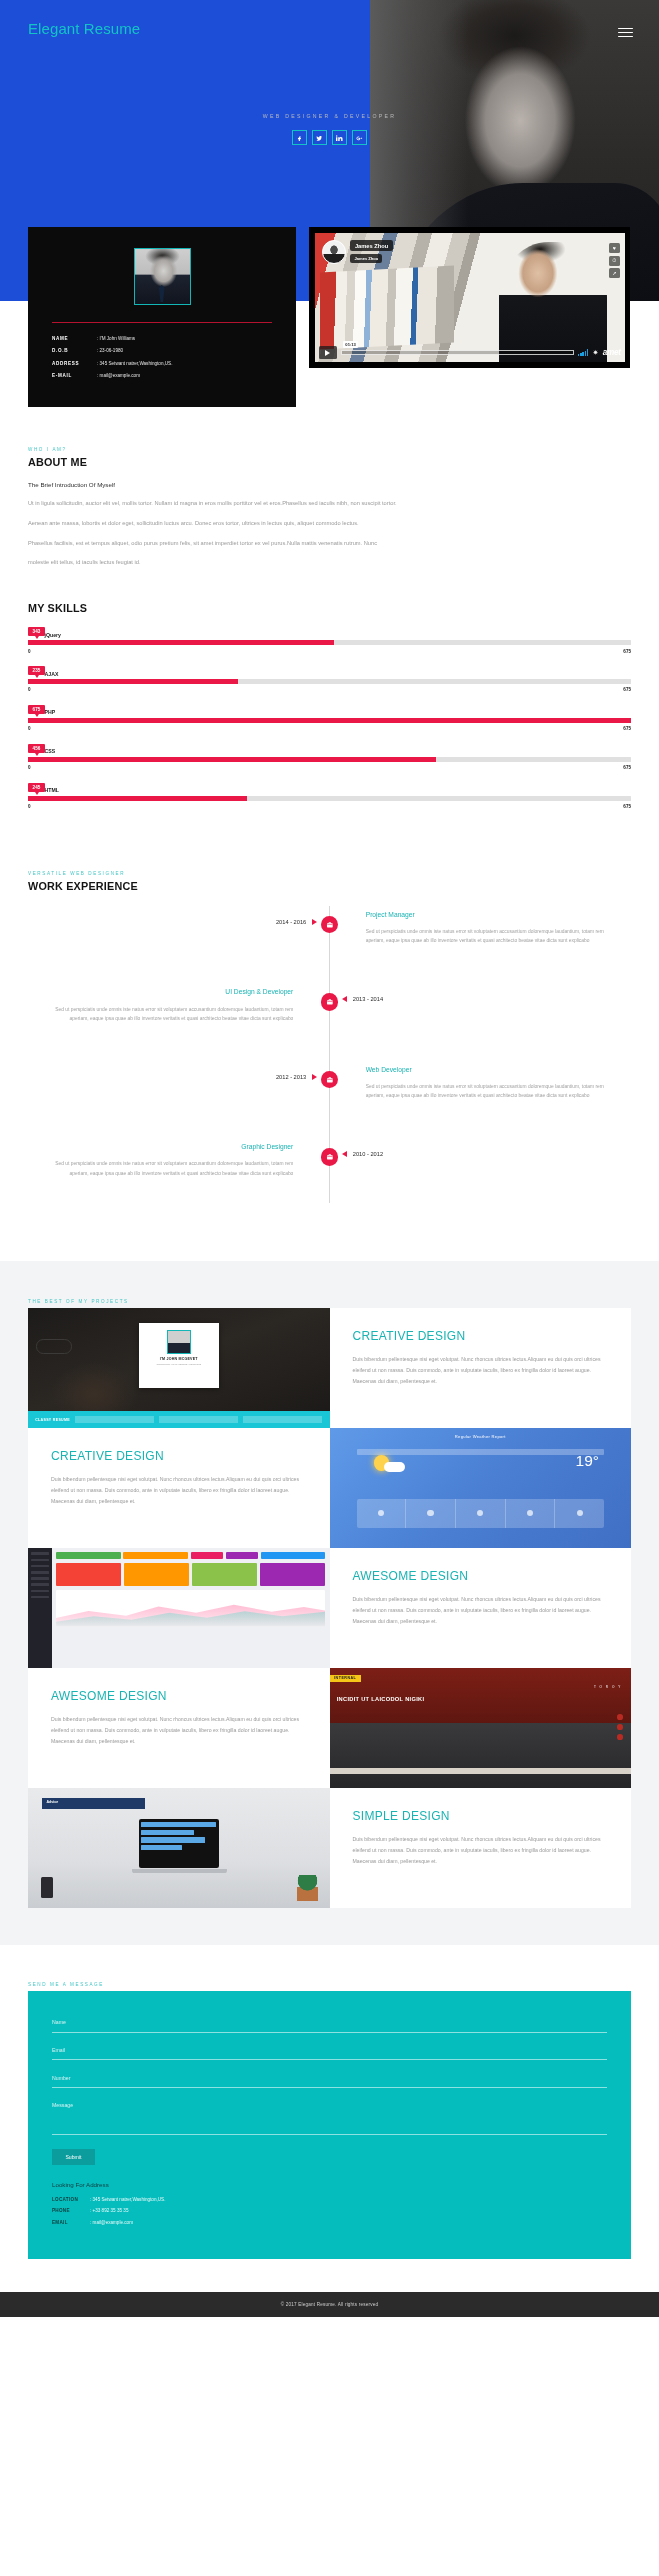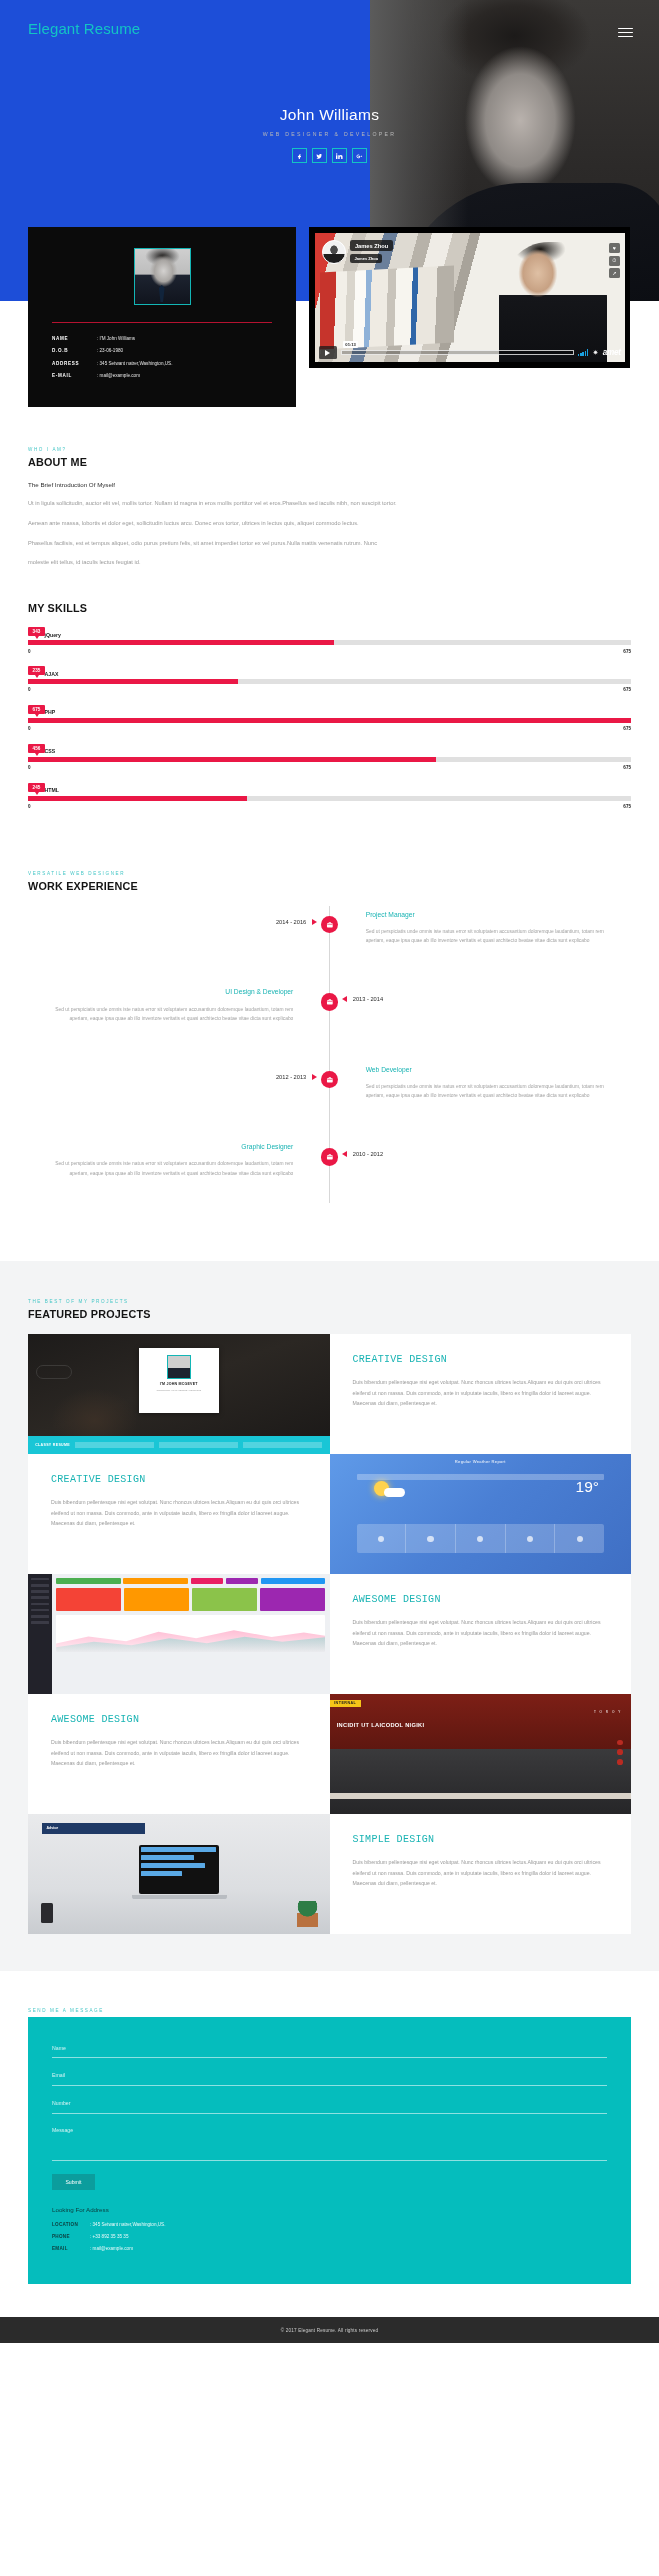--- a/index.html
+++ b/index.html
@@ -202,21 +202,21 @@
   .tl-card.right { left:56%; text-align:left; }
   .tl-card.left  { right:56%; text-align:right; }
   .tl-role { font-size:6.7px; color:#18b3b3; margin-bottom:9.3px; font-weight:400; }
   .tl-desc { font-size:4.9px; color:#a2a2a2; line-height:1.9; }
 
   
   .projects-sec { background:#f3f4f5; padding:38px 0 37px; }
   .proj-grid { display:grid; grid-template-columns:1fr 1fr; }
   .proj-cell { height:120px; background:#fff; overflow:hidden; position:relative; }
   .proj-text { padding:20.6px 23px 0; }
-  .proj-title { font-size:10px; color:#18b3b3; letter-spacing:0.3px; margin-bottom:11.3px; text-transform:uppercase;font-family:Liberation Mono, monospace; }
+  .proj-title { font-size:12px; color:#18b3b3; letter-spacing:0.3px; margin-bottom:11.3px; text-transform:uppercase; }
   .proj-desc { font-size:5.2px; color:#9a9a9a; line-height:2.1; }
 
   
   .img-desk{
     background:
       radial-gradient(ellipse 62px 46px at 22% 72%, #3a2f26 0%, rgba(0,0,0,0) 70%),
       linear-gradient(160deg,#1d1b1a 0%,#2b2723 45%,#1a1817 100%);
     position:relative;
   }
   .desk-card{
@@ -328,21 +328,20 @@
 
   <div class="brand">Elegant Resume</div>
 
   <div class="menu-btn">
     <span></span>
     <span></span>
     <span></span>
   </div>
 
   <div class="hero-id">
-    <div class="hero-name">John Williams</div>
     <div class="hero-role">Web Designer &amp; Developer</div>
     <div class="socials">
       <a class="soc">
         <svg viewBox="0 0 24 24">
             <path d="M14 9h3V5h-3c-2.2 0-4 1.8-4 4v2H7v4h3v7h4v-7h3l1-4h-4V9c0-.6.4-1 1-1z"></path>
           </svg>
       </a>
       <a class="soc">
         <svg viewBox="0 0 24 24">
             <path d="M22 5.9c-.7.3-1.5.5-2.4.6.9-.5 1.5-1.3 1.8-2.3-.8.5-1.7.8-2.6 1-.8-.8-1.9-1.3-3.1-1.3-2.3 0-4.2 1.9-4.2 4.2 0 .3 0 .7.1 1-3.5-.2-6.6-1.9-8.7-4.4-.4.6-.6 1.3-.6 2.1 0 1.5.7 2.7 1.9 3.5-.7 0-1.3-.2-1.9-.5 0 2 1.4 3.7 3.3 4.1-.3.1-.7.1-1.1.1-.3 0-.5 0-.8-.1.5 1.7 2.1 2.9 3.9 2.9-1.4 1.1-3.2 1.8-5.2 1.8h-1c1.8 1.2 4 1.9 6.3 1.9 7.5 0 11.7-6.3 11.7-11.7v-.5c.8-.6 1.5-1.3 2.1-2.1z"></path>
@@ -572,21 +571,20 @@
           <div class="tl-role">Graphic Designer</div>
           <div class="tl-desc">Sed ut perspiciatis unde omnis iste natus error sit voluptatem accusantium doloremque laudantium, totam rem aperiam, eaque ipsa quae ab illo inventore veritatis et quasi architecto beatae vitae dicta sunt explicabo</div>
         </div>
       </div>
     </div>
 </div>
 
 <div class="projects-sec">
   <div class="section">
     <div class="eyebrow">THE BEST OF MY PROJECTS</div>
-    <div class="sec-title">FEATURED PROJECTS</div>
 
     <div class="proj-grid">
 
       <div class="proj-cell img-desk">
         <div class="desk-glass"></div>
         <div class="desk-card">
           <div class="dc-ph"></div>
           <div class="dc-n">I'M JOHN MCGEVET</div>
           <div class="dc-l">CURRICULUM VITAE / RESUME / PORTFOLIO</div>
         </div>

